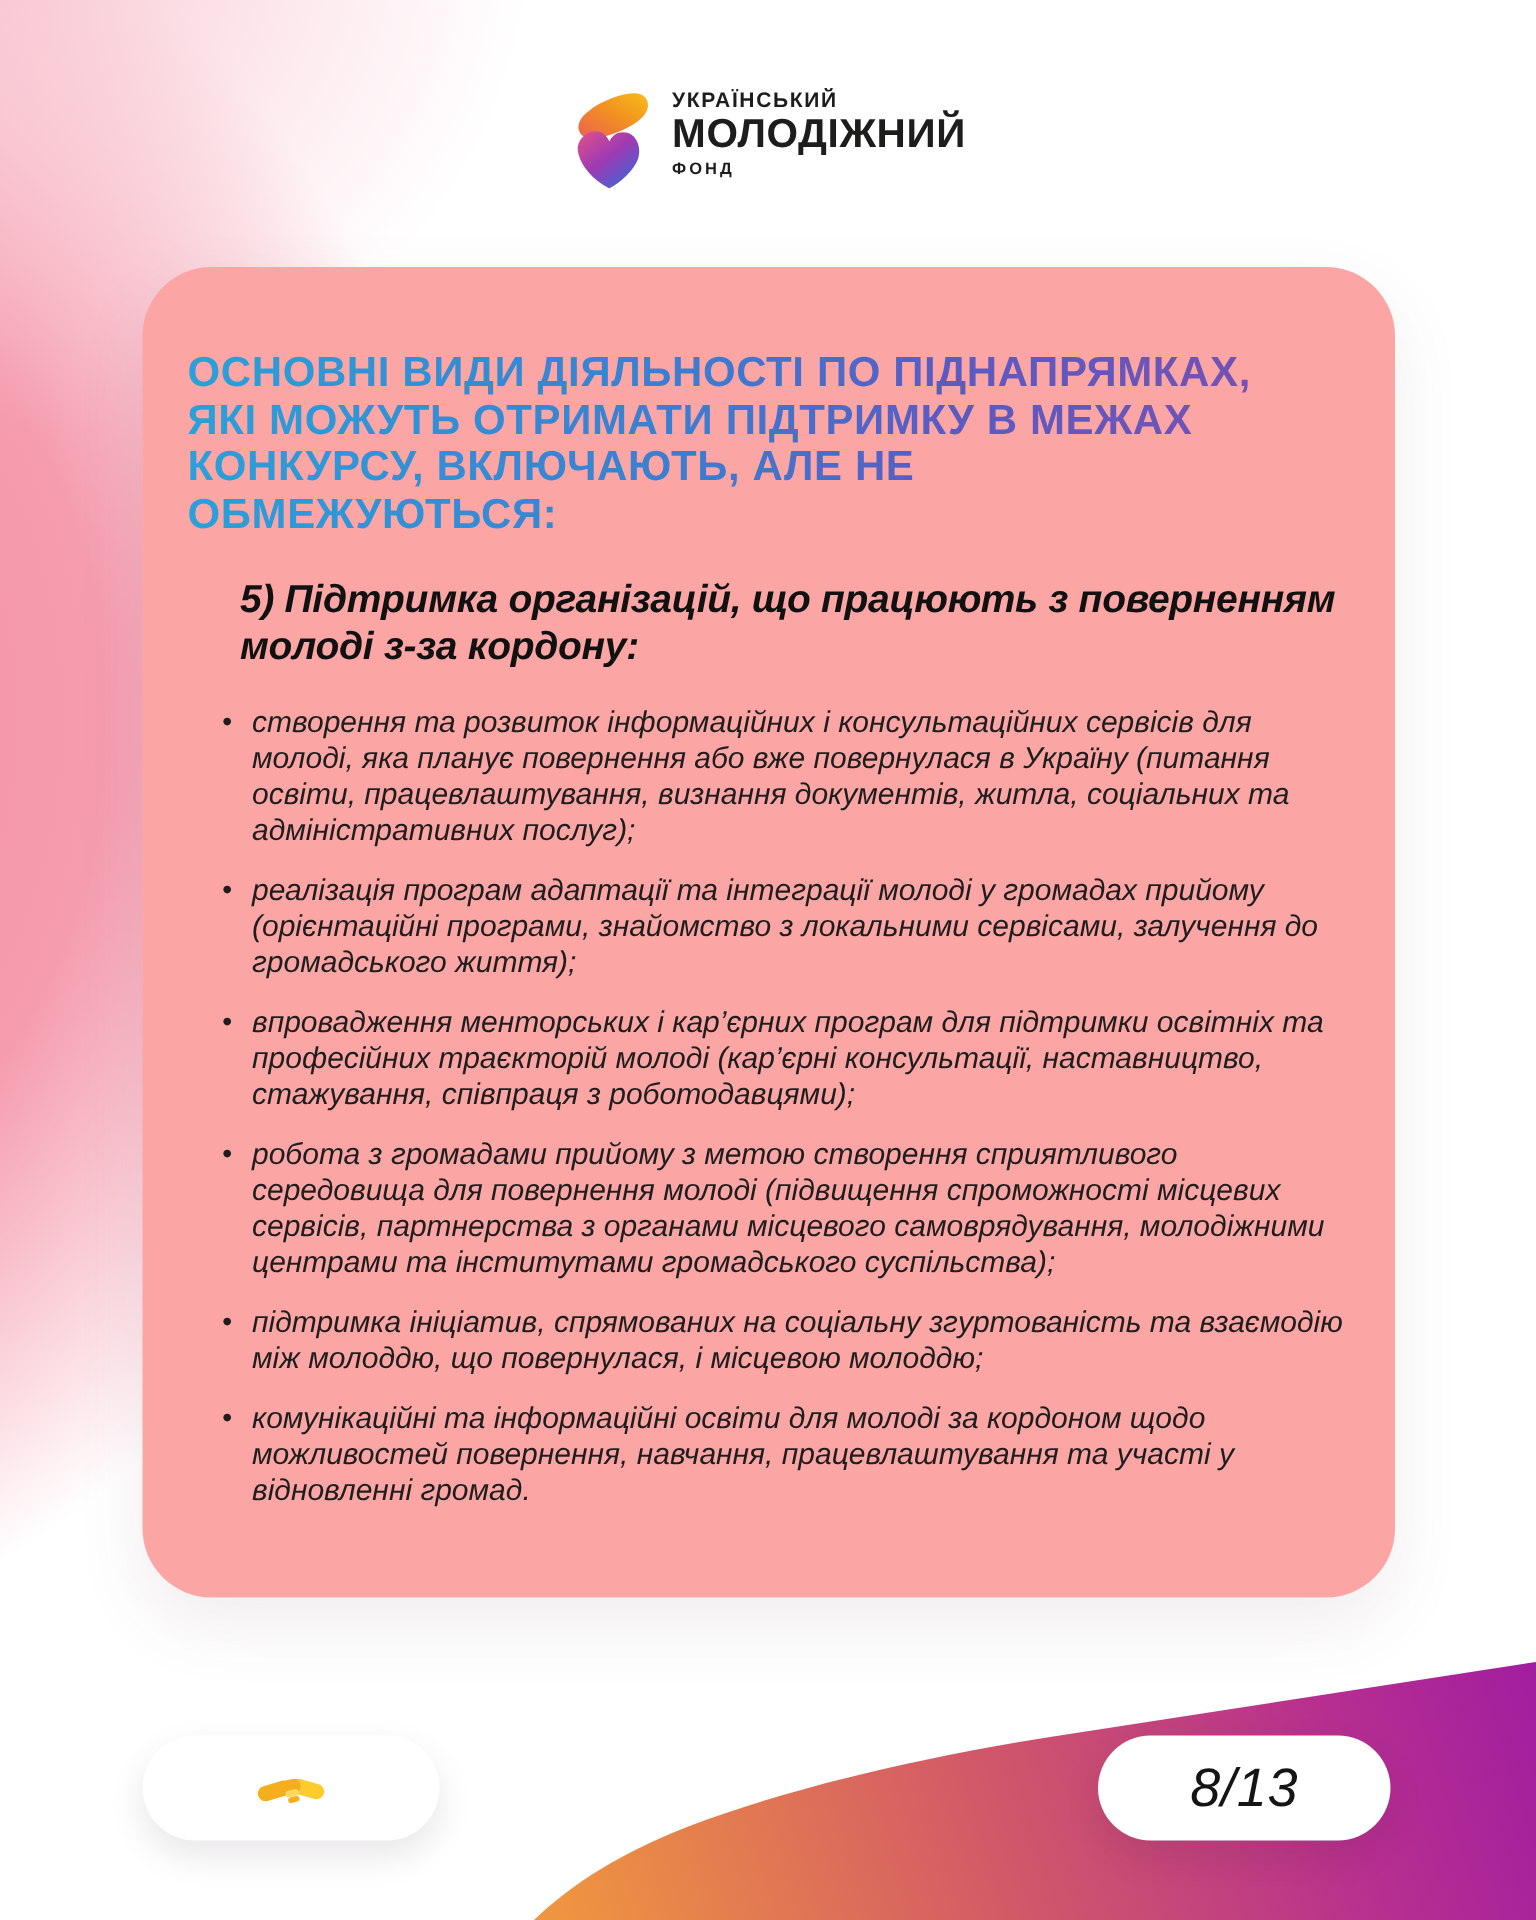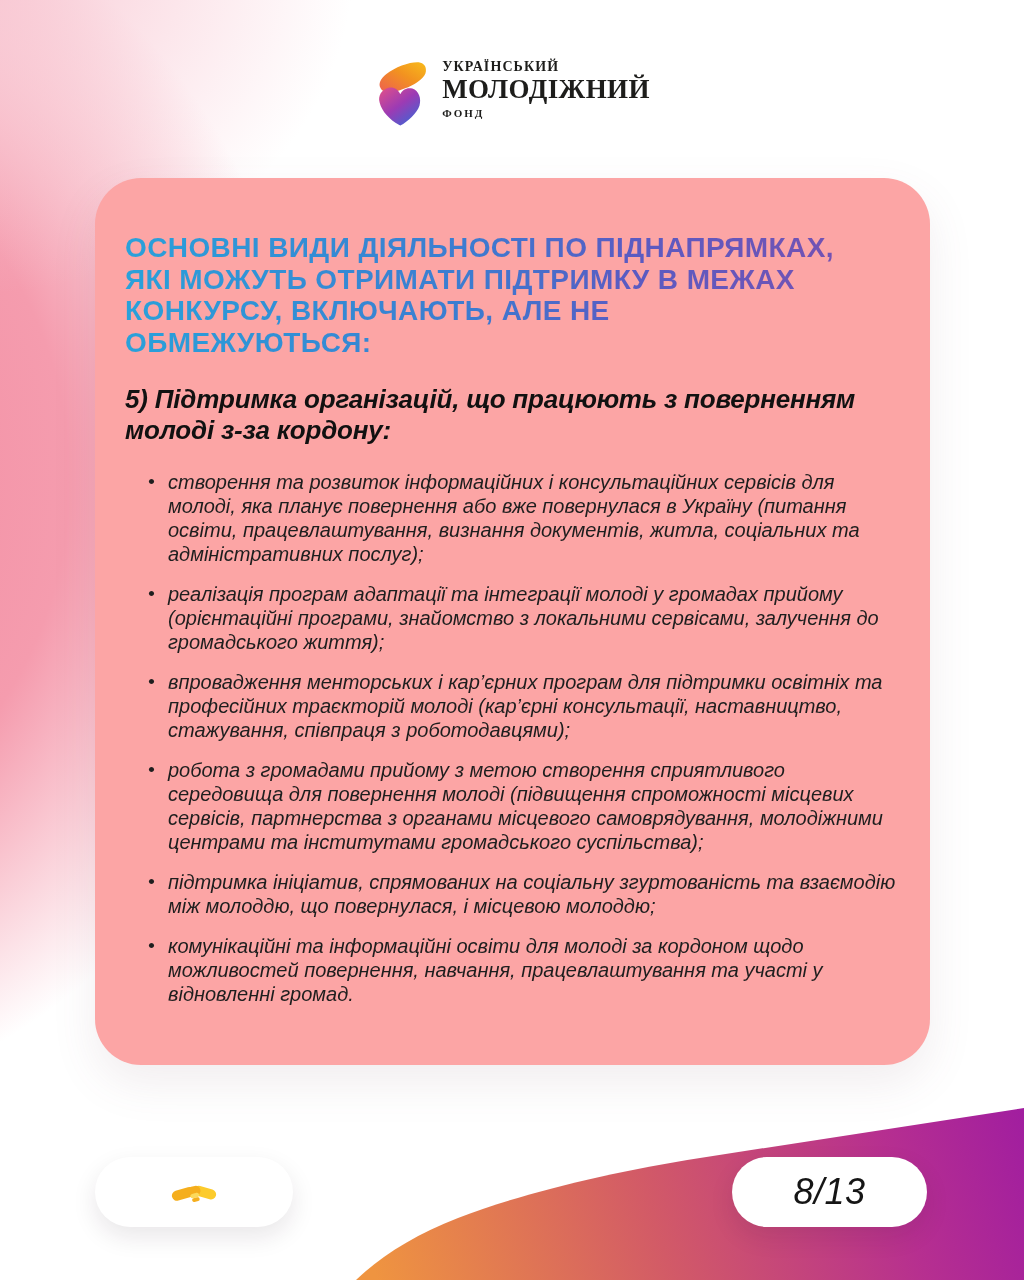--- a/index.html
+++ b/index.html
@@ -13,21 +13,21 @@
       radial-gradient(820px 860px at -300px 480px, #f2849b 0%, #f59cae 45%, rgba(255,255,255,0) 75%),
       #ffffff;
   }
 
   
   .logo{
     position:absolute; top:44px; left:0; width:1024px;
     display:flex; justify-content:center; align-items:center; gap:14px;
   }
   .logo-mark{width:54px;height:92px;}
-  .logo-text{display:flex;flex-direction:column;color:#1d1d1b;font-family:Liberation Serif, serif;}
+  .logo-text{display:flex;flex-direction:column;color:#1d1d1b;}
   .logo-line1{font-size:14px;font-weight:700;letter-spacing:1.1px;line-height:17px;}
   .logo-line2{font-size:27px;font-weight:700;letter-spacing:0.4px;line-height:29px;text-align:center;}
   .logo-line3{font-size:11px;font-weight:700;letter-spacing:2px;line-height:18px;}
 
   
   .card{
     position:absolute; left:95px; top:178px; width:835px; height:887px;
     background:#fca5a5; border-radius:46px;
     box-shadow:0 18px 45px rgba(120,80,100,0.10);
     box-sizing:border-box;
@@ -38,21 +38,21 @@
     font-size:28px; font-weight:800; line-height:31.5px; letter-spacing:0.4px;
     background:linear-gradient(90deg,#29a1da 0%, #3d7bd0 45%, #5a5bc2 65%, #7b4fae 100%);
     -webkit-background-clip:text; background-clip:text; color:transparent;
   }
   .heading span{display:block;}
   .subheading{
     margin:0 0 24px 0;
     font-size:26px; font-weight:700; font-style:italic;
     line-height:31px; color:#111111; letter-spacing:-0.2px;
   }
-  .subheading span{display:block;}
+  .subheading span{display:block;margin-left:35px;}
   .bullets{
     margin:16px; padding:0; list-style:none;
     font-size:20px; line-height:24px; color:#1e1e1e;
     width:762px;
     font-style:italic;
   }
   .bullets li{
     position:relative; padding-left:27px; margin-bottom:16px;
   }
   .bullets li::before{

